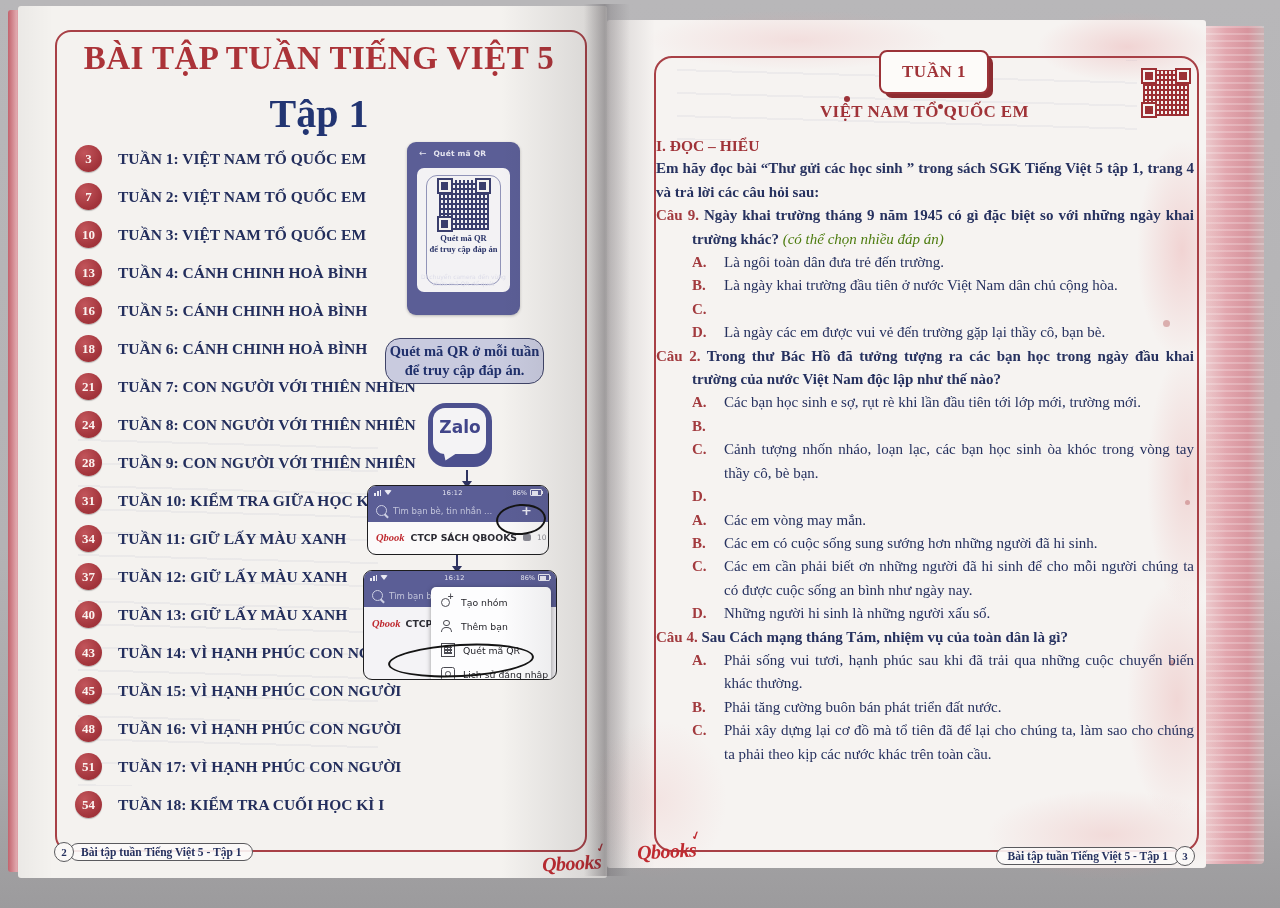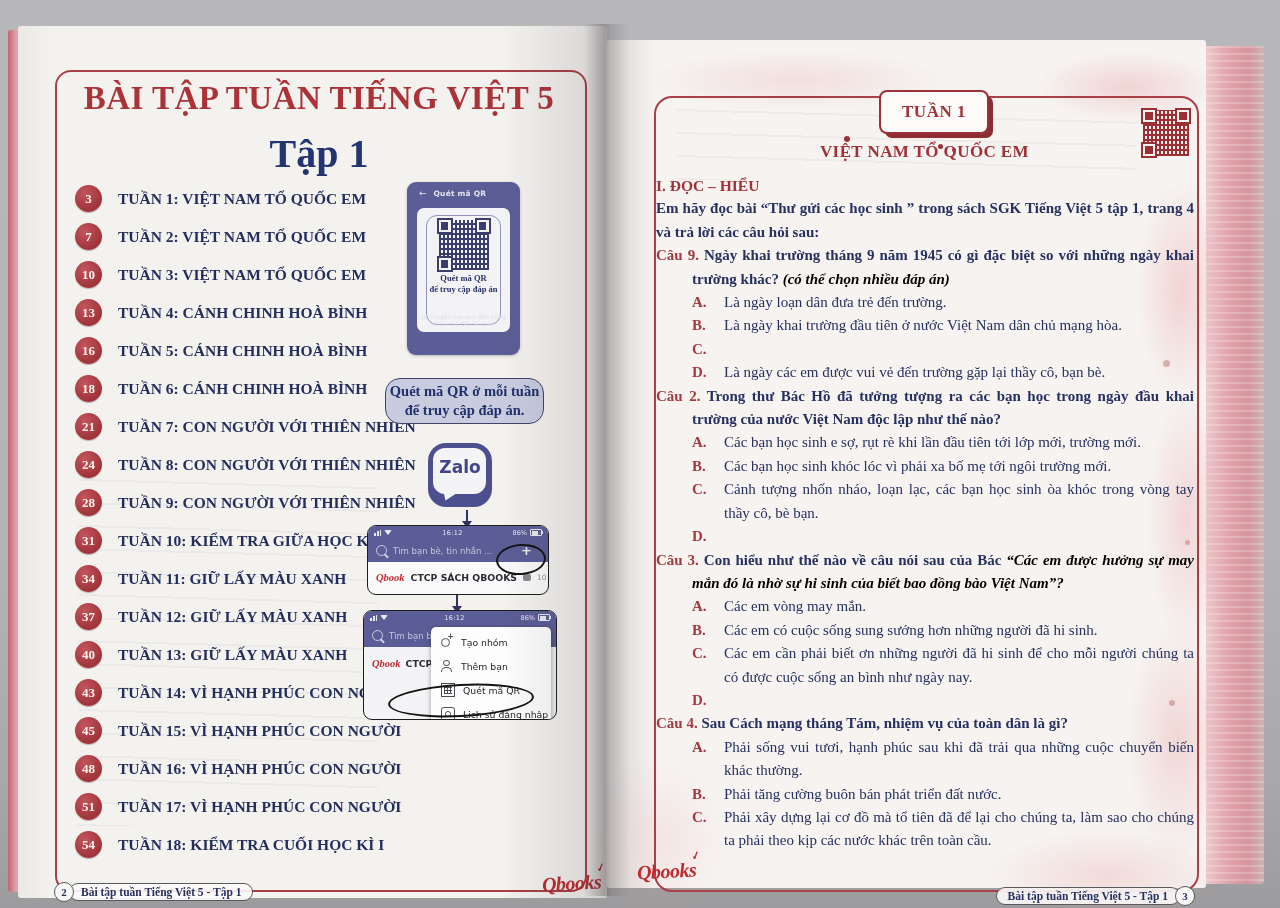--- a/index.html
+++ b/index.html
@@ -1,19 +1,19 @@
 <!DOCTYPE html>
 <html><head>
 <meta charset="utf-8">
 <style>
   html,body{margin:0;padding:0;background:#a9a8aa;}
   .scene{position:relative;width:1280px;height:908px;overflow:hidden;
          background:linear-gradient(180deg,#b8b7b9 0%,#b4b3b5 60%,#a9a8aa 85%,#9c9b9d 100%);
          font-family:"Liberation Serif","DejaVu Serif",serif;}
-  .abs{position:absolute;margin-top:20px;}
+  .abs{position:absolute;}
 
   
   .lstrip{left:8px;top:10px;width:12px;height:862px;background:linear-gradient(90deg,#c2636d,#e0a6ac 70%,#d79099);border-radius:3px 0 0 3px;}
   .fore{left:1206px;top:26px;width:58px;height:838px;border-radius:0 4px 4px 0;
         background:linear-gradient(90deg,#eccacd,#e2a6ae 35%,#d7949d 72%,#cdb0b2 96%);}
   .fore i{position:absolute;inset:0;display:block;background:repeating-linear-gradient(180deg,rgba(255,255,255,.22) 0 2px,rgba(0,0,0,0) 2px 7px);}
   .spine{left:584px;top:4px;width:46px;height:872px;z-index:6;pointer-events:none;
          background:linear-gradient(90deg,rgba(0,0,0,0) 0%,rgba(55,50,55,.30) 45%,rgba(85,80,85,.22) 58%,rgba(0,0,0,0) 100%);}
 
   
@@ -141,21 +141,21 @@
   .d3{left:345px;top:88px;width:4px;height:4px;}
   .rsect{left:47px;top:82px;width:541px;text-align:center;color:#a03338;font-size:17px;font-weight:700;letter-spacing:.4px;}
   .rqr{left:536px;top:50px;width:46px;height:46px;}
   .rcontent{left:49px;top:114px;width:538px;color:#26315f;font-size:15px;line-height:23.4px;}
   .rcontent p{margin:0;}
   .rhead{color:#a03338;font-weight:700;font-size:15.5px;}
   .intro{font-weight:700;text-align:justify;}
   .introq{}
   .q{font-weight:700;padding-left:36px;text-indent:-36px;text-align:justify;}
   .qlabel{color:#a23a3e;}
-  .qnote,.qquote{font-style:italic;color:#000000;font-weight:700;}
+  .qnote,.qquote{font-style:italic;color:#4d7c0f;font-weight:400;}
   .opt{display:flex;padding-left:36px;}
   .letter{flex:0 0 32px;color:#a23a3e;font-weight:700;}
   .otext{flex:1;text-align:justify;}
 </style>
 </head>
 <body>
 
 <div class="scene">
   <div class="abs lstrip"></div>
   <div class="abs fore">
@@ -385,66 +385,65 @@
         <span class="fp bl"></span>
       </div>
 
     <div class="abs rcontent">
       <p class="rhead">I. ĐỌC – HIỂU</p>
       <p class="intro"><span>Em hãy đọc bài </span><span class="introq">“Thư gửi các  học sinh ” </span><span>trong sách SGK Tiếng Việt 5 tập 1, trang 4 và trả lời các câu hỏi sau:</span></p>
 
       <p class="q"><span class="qlabel">Câu 9.</span> <span>Ngày khai trường tháng 9 năm 1945 có gì đặc biệt so với những ngày khai trường khác? </span><span class="qnote">(có thể chọn nhiều đáp án)</span></p>
       <div class="opt">
           <span class="letter">A.</span>
-          <span class="otext">Là ngày loạn dân đưa trẻ đến trường.</span>
+          <span class="otext">Là ngôi toàn dân đưa trẻ đến trường.</span>
         </div>
       <div class="opt">
           <span class="letter">B.</span>
-          <span class="otext">Là ngày khai trường đầu tiên ở nước Việt Nam dân chủ mạng hòa.</span>
+          <span class="otext">Là ngày khai trường đầu tiên ở nước Việt Nam dân chủ cộng hòa.</span>
         </div>
       <div class="opt">
           <span class="letter">C.</span>
         </div>
       <div class="opt">
           <span class="letter">D.</span>
           <span class="otext">Là ngày các em được vui vẻ đến trường gặp lại thầy cô, bạn bè.</span>
         </div>
 
       <p class="q"><span class="qlabel">Câu 2.</span> <span>Trong thư Bác Hồ đã tưởng tượng ra các bạn học trong ngày đầu khai trường của nước Việt Nam độc lập như thế nào?</span></p>
       <div class="opt">
           <span class="letter">A.</span>
           <span class="otext">Các bạn học sinh e sợ, rụt rè khi lần đầu tiên tới lớp mới, trường mới.</span>
         </div>
       <div class="opt">
           <span class="letter">B.</span>
-          <span class="otext">Các bạn học sinh khóc lóc vì phải xa bố mẹ tới ngôi trường mới.</span>
         </div>
       <div class="opt">
           <span class="letter">C.</span>
           <span class="otext">Cảnh tượng nhốn nháo, loạn lạc, các bạn học sinh òa khóc trong vòng tay thầy cô, bè bạn.</span>
         </div>
       <div class="opt">
           <span class="letter">D.</span>
         </div>
 
-      <p class="q"><span class="qlabel">Câu 3.</span> <span>Con hiểu như thế nào về câu nói sau của Bác </span><span class="qquote">“Các em được hưởng sự may mắn đó là nhờ sự hi sinh của biết bao đồng bào Việt Nam”?</span></p>
       <div class="opt">
           <span class="letter">A.</span>
           <span class="otext">Các em vòng may mắn.</span>
         </div>
       <div class="opt">
           <span class="letter">B.</span>
           <span class="otext">Các em có cuộc sống sung sướng hơn những người đã hi sinh.</span>
         </div>
       <div class="opt">
           <span class="letter">C.</span>
           <span class="otext">Các em cần phải biết ơn những người đã hi sinh để cho mỗi người chúng ta có được cuộc sống an bình như ngày nay.</span>
         </div>
       <div class="opt">
           <span class="letter">D.</span>
+          <span class="otext">Những người hi sinh là những người xấu số.</span>
         </div>
 
       <p class="q"><span class="qlabel">Câu 4.</span> <span>Sau Cách mạng tháng Tám, nhiệm vụ của toàn dân là gì?</span></p>
       <div class="opt">
           <span class="letter">A.</span>
           <span class="otext">Phải sống vui tươi, hạnh phúc sau khi đã trải qua những cuộc chuyển biến khác thường.</span>
         </div>
       <div class="opt">
           <span class="letter">B.</span>
           <span class="otext">Phải tăng cường buôn bán phát triển đất nước.</span>

